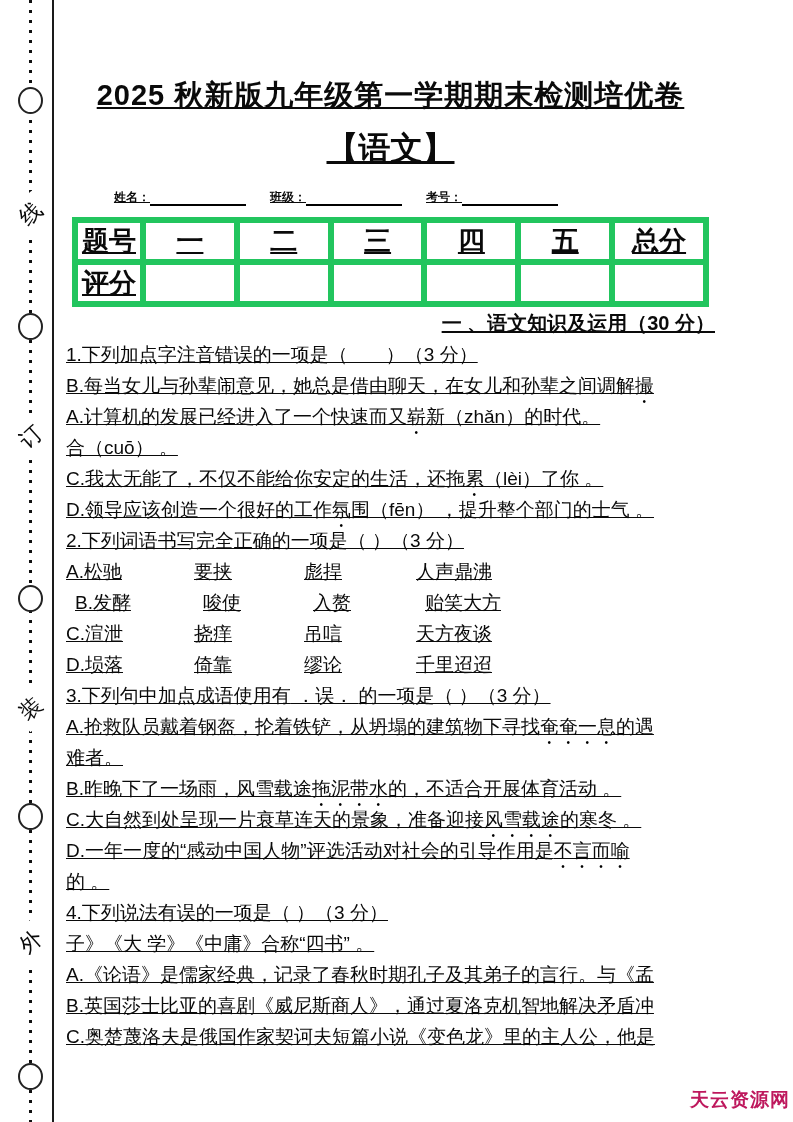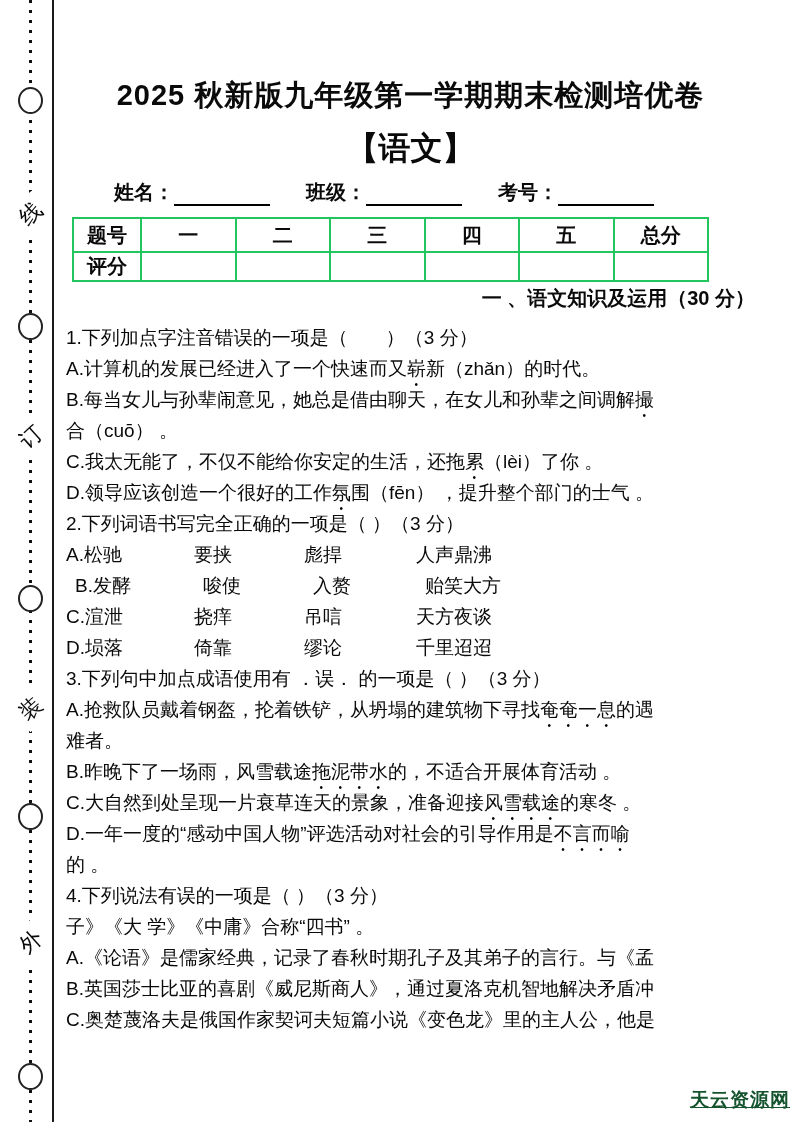--- a/index.html
+++ b/index.html
@@ -51,21 +51,22 @@
     position: absolute;
     left: 52px; top: 0; bottom: 0;
     width: 2px;
     background: #1a1a1a;
   }
 
   
   .content {
     position: absolute;
     left: 54px; top: 0; right: 0; bottom: 0;
-    padding: 80px 38px 0 12px;
+    padding: 80px 78px 0 12px;
+    text-decoration: underline;
   }
   h1.paper-title {
     text-align: center;
     font-size: 29px;
     font-weight: bold;
     line-height: 30px;
     letter-spacing: 1px;
     white-space: nowrap;
   }
   h2.paper-subject {
@@ -73,58 +74,58 @@
     font-size: 32px;
     font-weight: bold;
     line-height: 30px;
     margin-top: 23px;
   }
   .fields {
     margin-top: 17px;
     margin-left: 48px;
     display: flex;
     align-items: flex-end;
-    gap: 36px;
-    font-weight: bold;
-    font-size: 20px;
+    gap: 24px;
+    font-weight: bold;
+    font-size: 12px;
     height: 26px;
   }
   .field { display: flex; align-items: flex-end; white-space: nowrap; }
   .blank {
     display: inline-block;
     width: 96px;
     height: 20px;
     border-bottom: 2px solid #000;
   }
   table.score-table {
     margin-top: 11px;
     margin-left: 6px;
     width: 637px;
     border-collapse: collapse;
     table-layout: fixed;
   }
   table.score-table td {
-    border: 2px solid #22c55e;
-    text-align: center;
-    font-size: 20px;
+    border: 6px solid #22c55e;
+    text-align: center;
+    font-size: 27px;
     font-weight: bold;
     height: 34px;
     padding: 0;
   }
   table.score-table tr + tr td { height: 19px; }
   table.score-table td:first-child { width: 68px; }
   .section-title {
     margin-top: 4px;
     font-size: 20px;
     font-weight: bold;
     line-height: 24px;
     white-space: nowrap;
     text-align: right;
   }
-  .qlines { margin-top: 12px; }
+  .qlines { margin-top: 4px; }
   .line {
     font-size: 19px;
     line-height: 31px;
     height: 31px;
     white-space: nowrap;
   }
   .em {
     -webkit-text-emphasis: filled dot #000;
     -webkit-text-emphasis-position: under left;
     text-emphasis: filled dot #000;
@@ -202,22 +203,22 @@
             <td></td>
             <td></td>
           </tr>
       </tbody>
     </table>
 
     <div class="section-title">一 、语文知识及运用（30 分）</div>
 
     <div class="qlines">
         <div class="line"><span>1.下列加点字注音错误的一项是（　　）（3 分）</span></div>
+        <div class="line"><span>B.每当女儿与孙辈闹意见，她总是借由聊天，在女儿和孙辈之间调解</span><span class="em">撮</span></div>
         <div class="line"><span>A.计算机的发展已经进入了一个快速而又</span><span class="em">崭</span><span>新（zhǎn）的时代。</span></div>
-        <div class="line"><span>B.每当女儿与孙辈闹意见，她总是借由聊天，在女儿和孙辈之间调解</span><span class="em">撮</span></div>
         <div class="line"><span>合（cuō） 。</span></div>
         <div class="line"><span>C.我太无能了，不仅不能给你安定的生活，还拖</span><span class="em">累</span><span>（lèi）了你 。</span></div>
         <div class="line"><span>D.领导应该创造一个很好的工作</span><span class="em">氛</span><span>围（fēn） ，提升整个部门的士气 。</span></div>
         <div class="line"><span>2.下列词语书写完全正确的一项是（ ）（3 分）</span></div>
         <div class="line words">
           <span>A.松驰</span>
           <span>要挟</span>
           <span>彪捍</span>
           <span>人声鼎沸</span>
         </div>
@@ -247,14 +248,14 @@
         <div class="line"><span>D.一年一度的“感动中国人物”评选活动对社会的引导作用是</span><span class="em">不言而喻</span></div>
         <div class="line"><span>的 。</span></div>
         <div class="line"><span>4.下列说法有误的一项是（ ）（3 分）</span></div>
         <div class="line"><span>子》《大 学》《中庸》合称“四书” 。</span></div>
         <div class="line"><span>A.《论语》是儒家经典，记录了春秋时期孔子及其弟子的言行。与《孟</span></div>
         <div class="line"><span>B.英国莎士比亚的喜剧《威尼斯商人》，通过夏洛克机智地解决矛盾冲</span></div>
         <div class="line"><span>C.奥楚蔑洛夫是俄国作家契诃夫短篇小说《变色龙》里的主人公，他是</span></div>
       </div>
   </div>
 
-  <div class="watermark" style="color: #14532d; text-decoration: underline;">天云资源网</div>
+  <div class="watermark" style="color: #be185d;">天云资源网</div>
 </div>
 
 </body></html>

